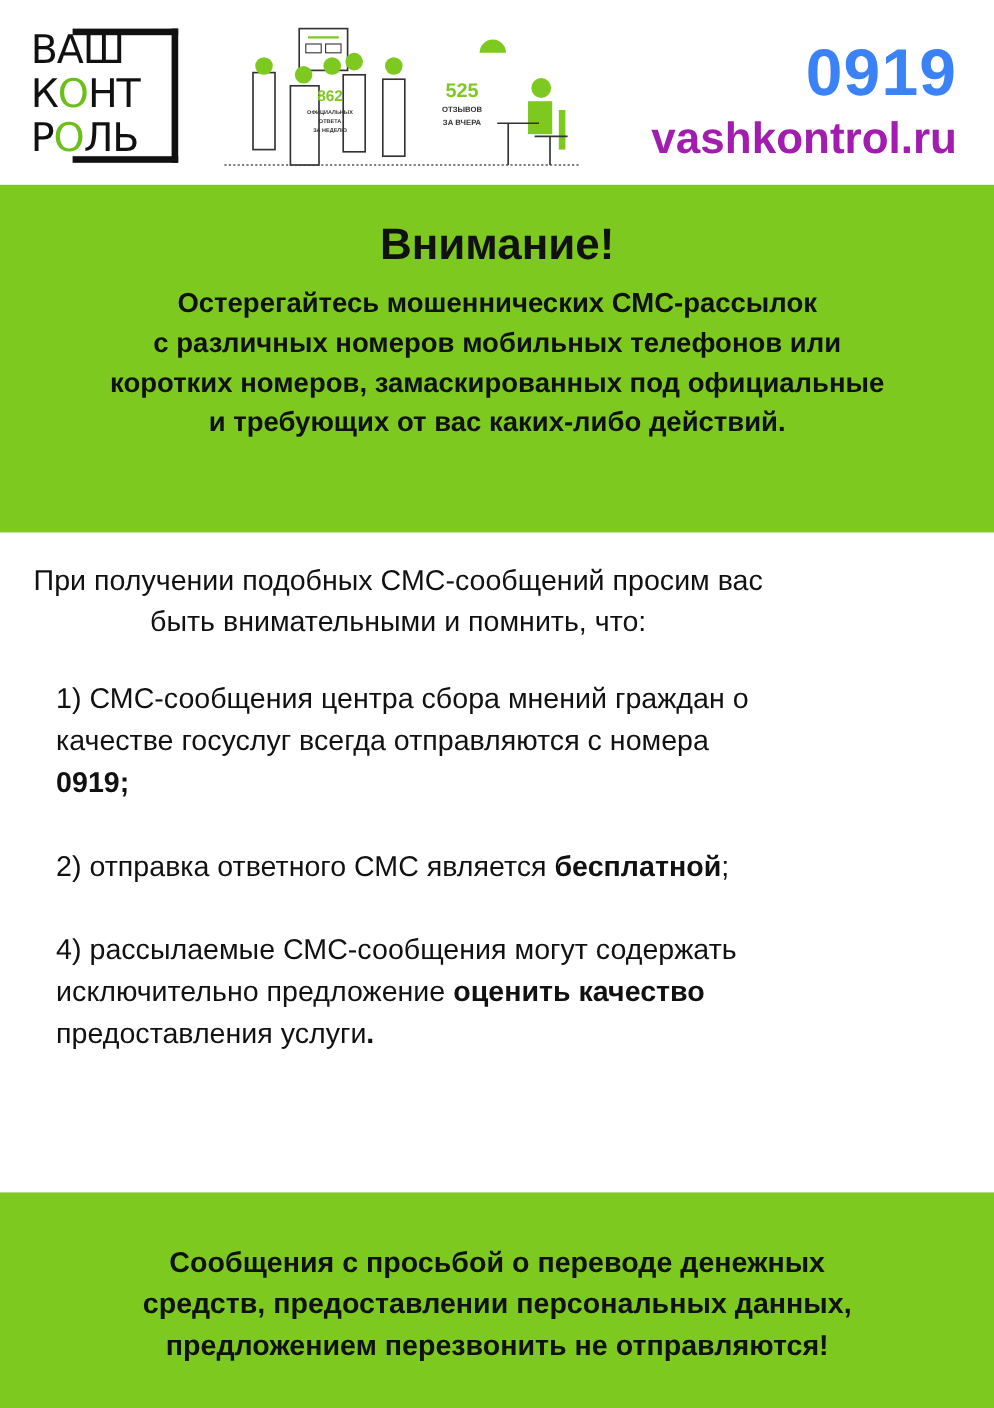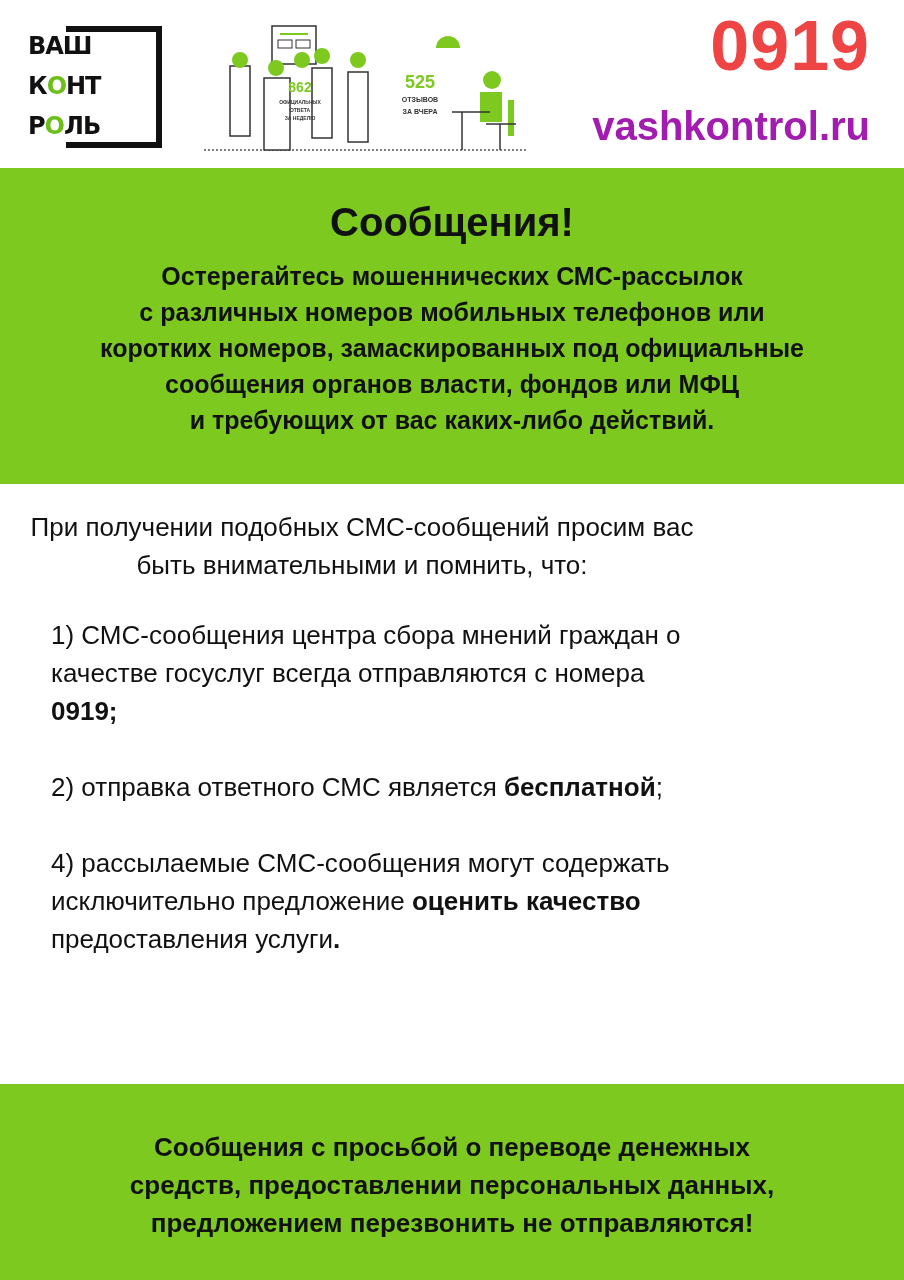--- a/index.html
+++ b/index.html
@@ -4,26 +4,26 @@
   <style>
     * { box-sizing: border-box; margin: 0; padding: 0; }
     html, body { width: 904px; height: 1280px; background: #ffffff; overflow: hidden; }
     body { font-family: "Liberation Sans", sans-serif; color: #111111; position: relative; }
 
     .header { position: absolute; left: 0; top: 0; width: 904px; height: 168px; background: #fff; }
     .logo-box { position: absolute; left: 26px; top: 26px; width: 136px; height: 122px; }
     .logo-box .frame-top { position: absolute; left: 40px; top: 0; width: 96px; height: 6px; background: #111; }
     .logo-box .frame-right { position: absolute; right: 0; top: 0; width: 6px; height: 122px; background: #111; }
     .logo-box .frame-bottom { position: absolute; left: 40px; bottom: 0; width: 96px; height: 6px; background: #111; }
-    .logo-line { position: absolute; left: 2px; font-weight: bold; font-size: 24px; line-height: 36px; letter-spacing: -1px; color: #111; font-family: "DejaVu Sans", sans-serif; }
+    .logo-line { position: absolute; left: 2px; font-weight: normal; font-size: 36px; line-height: 36px; letter-spacing: -1px; color: #111; font-family: "DejaVu Sans", sans-serif; }
     .logo-line .g { color: #6cbf1a; }
 
     .illustration { position: absolute; left: 200px; top: 8px; width: 330px; height: 150px; }
 
-    .brand-number { position: absolute; right: 34px; top: 10px; font-size: 70px; font-weight: bold; color: #ef4444; line-height: 72px; letter-spacing: 1px; }
+    .brand-number { position: absolute; right: 34px; top: 30px; font-size: 60px; font-weight: bold; color: #3b82f6; line-height: 72px; letter-spacing: 1px; }
     .brand-site { position: absolute; right: 34px; top: 104px; font-size: 40px; font-weight: bold; color: #a21caf; line-height: 44px; }
 
     .band { position: absolute; left: 0; width: 904px; background: #7ec920; text-align: center; }
     .band-top { top: 168px; height: 316px; }
     .band-bottom { top: 1084px; height: 196px; }
 
     .title { font-weight: bold; font-size: 40px; margin-top: 30px; line-height: 48px; }
     .warning { font-weight: bold; font-size: 25px; line-height: 36px; margin-top: 12px; }
 
     .body { position: absolute; left: 0; top: 484px; width: 724px; height: 600px; }
@@ -89,26 +89,25 @@
     <text x="220" y="80" text-anchor="middle" font-family="Liberation Sans, sans-serif" font-weight="bold" font-size="18" fill="#7ec920">525</text>
     <text x="220" y="94" text-anchor="middle" font-family="Liberation Sans, sans-serif" font-weight="bold" font-size="7" fill="#333">ОТЗЫВОВ</text>
     <text x="220" y="106" text-anchor="middle" font-family="Liberation Sans, sans-serif" font-weight="bold" font-size="7" fill="#333">ЗА ВЧЕРА</text>
   </svg>
 
   <div class="brand-number">0919</div>
   <div class="brand-site">vashkontrol.ru</div>
 </div>
 
 <div class="band band-top">
-  <div class="title">Сообщения!</div>
+  <div class="title">Внимание!</div>
   <div class="warning">
     <div>Остерегайтесь мошеннических СМС-рассылок</div>
     <div>с различных номеров мобильных телефонов или</div>
     <div>коротких номеров, замаскированных под официальные</div>
-    <div>сообщения органов власти, фондов или МФЦ</div>
     <div>и требующих от вас каких-либо действий.</div>
   </div>
 </div>
 
 <div class="body">
   <div class="intro">
     <div>При получении подобных СМС-сообщений просим вас</div>
     <div>быть внимательными и помнить, что:</div>
   </div>
   <div class="items">

